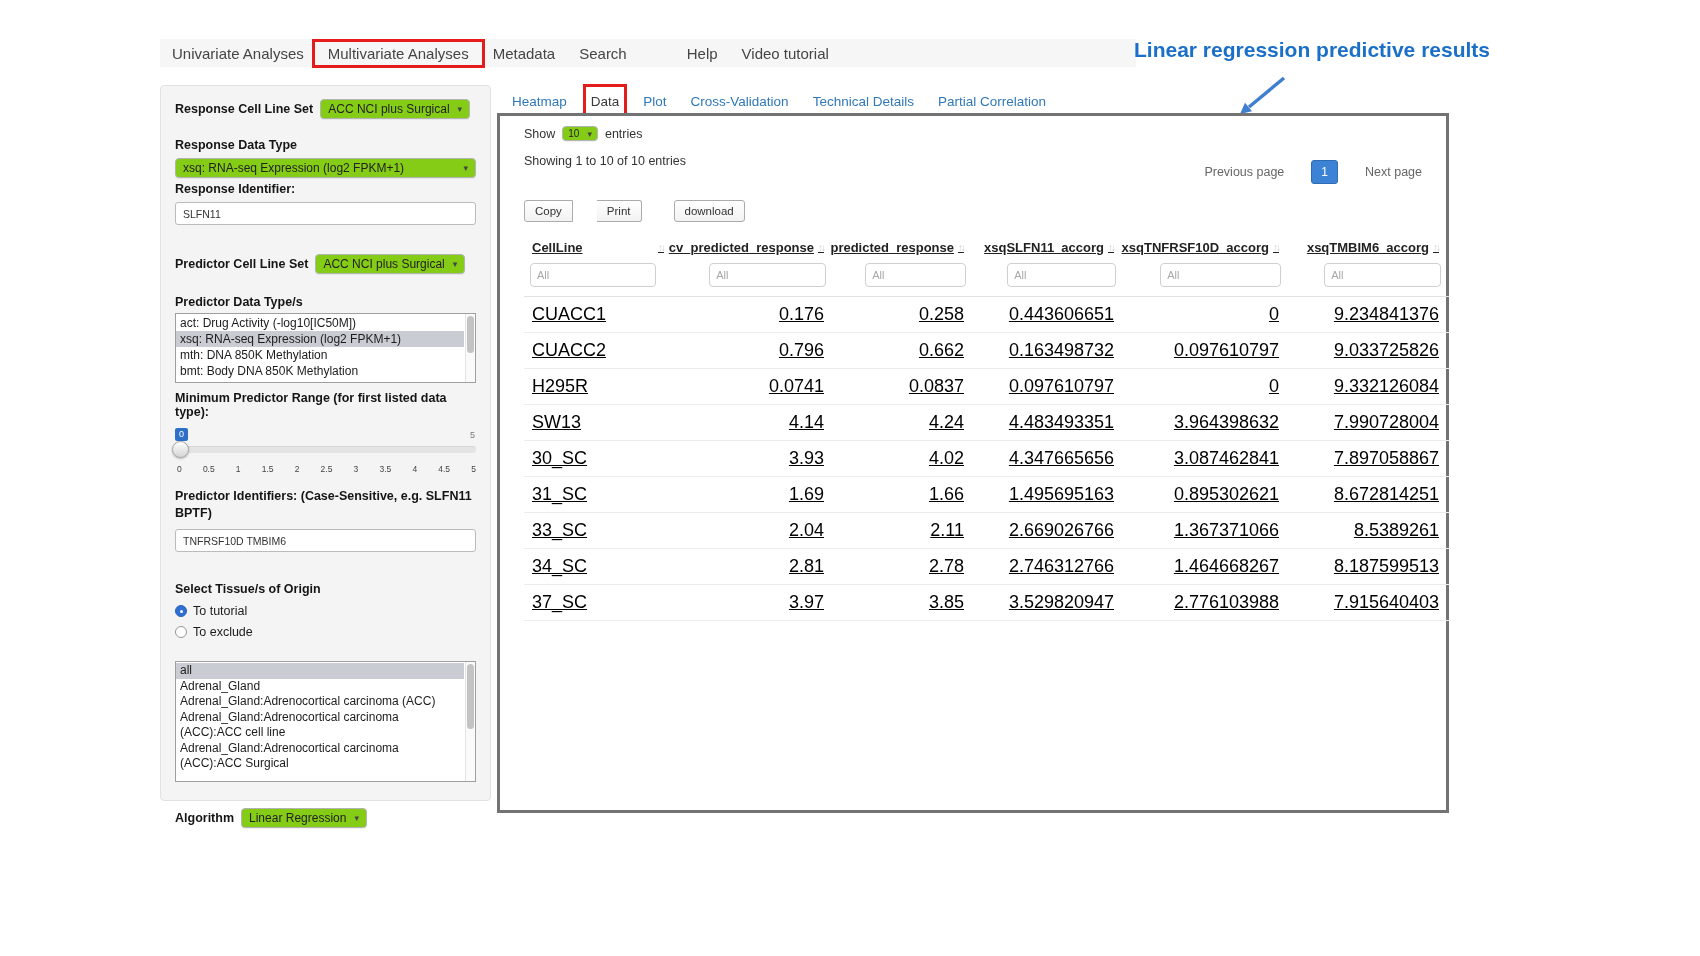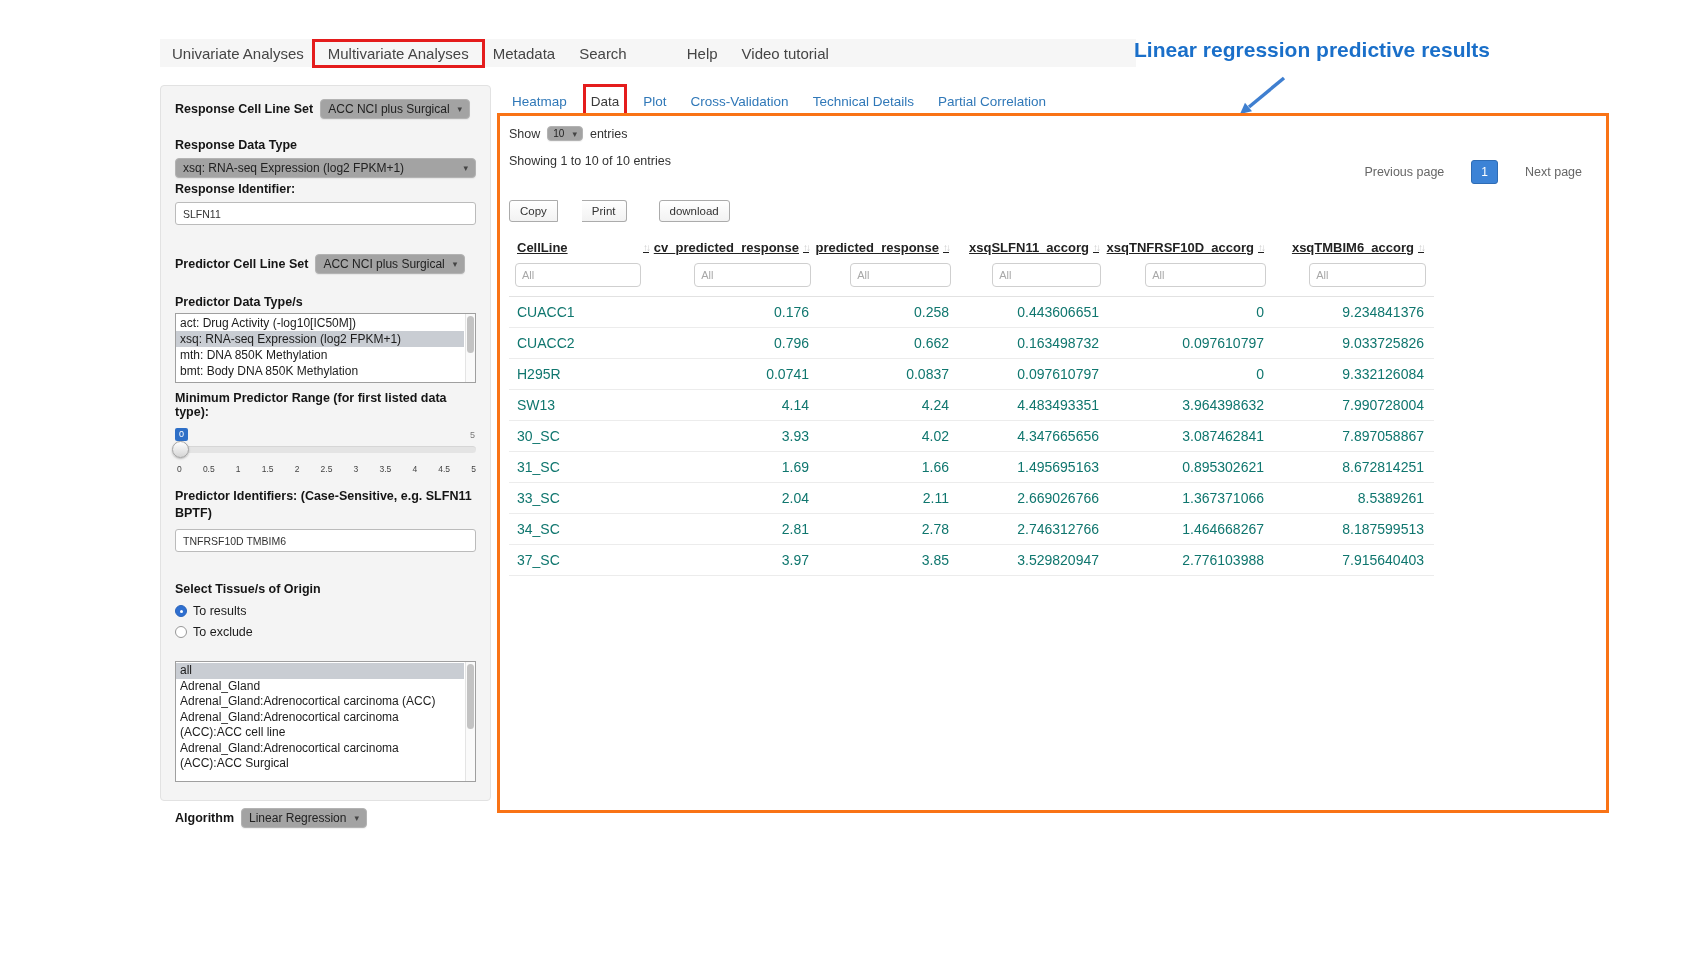--- a/index.html
+++ b/index.html
@@ -14,21 +14,21 @@
   .nav-item.highlighted { outline:3px solid #e41c1c; outline-offset:1px; }
 
   
   .annotation-title { position:absolute; top:38px; left:1060px; width:430px; text-align:right; font-size:21px; font-weight:bold; color:#1a6fc9; }
   .annotation-arrow { position:absolute; left:1232px; top:74px; width:60px; height:44px; }
 
   
   .sidebar { position:absolute; left:160px; top:85px; width:331px; height:716px; background:#f4f4f4; border:1px solid #e2e2e2; border-radius:4px; padding:13px 14px; font-size:12.5px; color:#1c1c1c; }
   .lbl { font-weight:bold; font-size:12.5px; color:#151515; }
   .field-inline { display:flex; align-items:center; gap:7px; }
-  .select { display:inline-flex; align-items:center; justify-content:space-between; gap:8px; background:#a3a3a3; border:1px solid #b3b3b3; border-radius:4px; padding:2px 7px; font-size:12px; color:#222; box-shadow:0 1px 1px rgba(0,0,0,0.06); cursor:pointer; white-space:nowrap; }
+  .select { display:inline-flex; align-items:center; justify-content:space-between; gap:8px; background:#84cc16; border:1px solid #b3b3b3; border-radius:4px; padding:2px 7px; font-size:12px; color:#222; box-shadow:0 1px 1px rgba(0,0,0,0.06); cursor:pointer; white-space:nowrap; }
   .select-block { display:flex; width:100%; }
   .caret { font-size:9px; color:#444; }
   .text-input { width:100%; height:23px; border:1px solid #bbb; border-radius:3px; padding:0 7px; font-size:10.5px; font-family:inherit; color:#333; background:#fff; }
 
   .mb4{margin-bottom:4px;} .mb6{margin-bottom:6px;} .mt8{margin-top:8px;}
   .row-1 { margin-bottom:19px; }
   .resp-ident { margin-top:6px; margin-bottom:29px; }
   .pred-set-row { margin-bottom:21px; }
 
   .listbox { position:relative; background:#fff; border:1px solid #9f9f9f; overflow:hidden; }
@@ -59,21 +59,21 @@
   .radio-row.selected .radio::after { content:""; position:absolute; left:3.5px; top:3.5px; width:3px; height:3px; background:#fff; border-radius:50%; }
   .algo-row { margin-top:26px; }
 
   
   .tabs { position:absolute; left:512px; top:92px; display:flex; align-items:center; gap:24px; font-size:13.5px; }
   .tab { color:#3078b8; cursor:pointer; padding:2px 0; white-space:nowrap; }
   .tab.active { color:#3a3a3a; }
   .tab.boxed { outline:3px solid #e41c1c; outline-offset:5px; }
 
   
-  .result-panel { position:absolute; left:497px; top:113px; width:1112px; height:700px; border:3px solid #f97316; background:#fff; padding:10px 9px; }
+  .result-panel { position:absolute; left:497px; top:113px; width:952px; height:700px; border:3px solid #737373; background:#fff; padding:10px 24px; }
   .entries-row { display:flex; align-items:center; gap:7px; font-size:12.5px; color:#333; }
   .select-xs { padding:1px 5px; font-size:10px; }
   .showing-text { margin-top:13px; font-size:12.5px; color:#333; }
   .pagination { position:absolute; top:44px; right:16px; display:flex; align-items:center; gap:19px; font-size:12.5px; color:#666; }
   .page-btn { padding:5px 8px; cursor:pointer; }
   .page-current { background:#3c83d6; color:#fff; padding:4px 9px; border-radius:3px; border:1px solid #2e6cb5; cursor:pointer; font-size:12px; }
 
   .dt-buttons { display:flex; align-items:center; margin-top:32px;gap:24px; }
   .dt-button { font-family:inherit; font-size:11.5px; color:#333; background:linear-gradient(#fff,#f2f2f2); border:1px solid #ababab; padding:4px 10px; cursor:pointer; }
   .dt-button:nth-child(1){ border-radius:3px 0 0 3px; }
@@ -89,21 +89,21 @@
   .datatable th:nth-child(6), .datatable td:nth-child(6){ width:160px; }
   .datatable th { font-weight:bold; font-size:13px; color:#222; padding:8px 8px 6px; cursor:pointer;text-decoration:underline; }
   .th-inner { display:flex; align-items:center; gap:4px; }
   th.col-first .th-inner { justify-content:space-between; }
   th.col-num .th-inner { justify-content:flex-end; }
   .sort-icons { color:#c9c9c9; font-size:10px; letter-spacing:-2px; padding-right:2px; }
   .filter-row td { padding:2px 8px 9px 6px; border-bottom:1px solid #e2e2e2; }
   .filter-row input { height:24px; border:1px solid #cfcfcf; border-radius:4px; padding:0 6px; font-size:11px; font-family:inherit; color:#333; width:80%; }
   .filter-row td.col-first input { width:93%; }
   .filter-row input::placeholder { color:#a8a8a8; }
-  .datatable tbody td { font-size:14px; color:#0f766e; padding:7px 10px 7px 8px; border-bottom:1px solid #ececec; }
+  .datatable tbody td { font-size:18px; color:#000000; padding:7px 10px 7px 8px; border-bottom:1px solid #ececec;text-decoration:underline; }
   .datatable td.col-num { text-align:right; }
   .datatable td.col-first { text-align:left; }
 </style>
 </head>
 <body>
 
 <div class="page">
 
   <nav class="topnav">
 
@@ -185,21 +185,21 @@
     </div>
 
     <div class="lbl pred-ident-label">Predictor Identifiers: (Case-Sensitive, e.g. SLFN11 BPTF)</div>
     <input class="text-input pred-ident-input" value="TNFRSF10D TMBIM6" style="">
 
     <div class="lbl tissue-title">Select Tissue/s of Origin</div>
     <div class="radio-group">
 
     <div class="radio-row selected">
         <span class="radio"></span>
-        <span class="radio-label">To results</span>
+        <span class="radio-label">To tutorial</span>
       </div>
         <div class="radio-row">
         <span class="radio"></span>
         <span class="radio-label">To exclude</span>
       </div>
       </div>
 
     <div class="listbox tissue-listbox">
       <div class="options">
 

